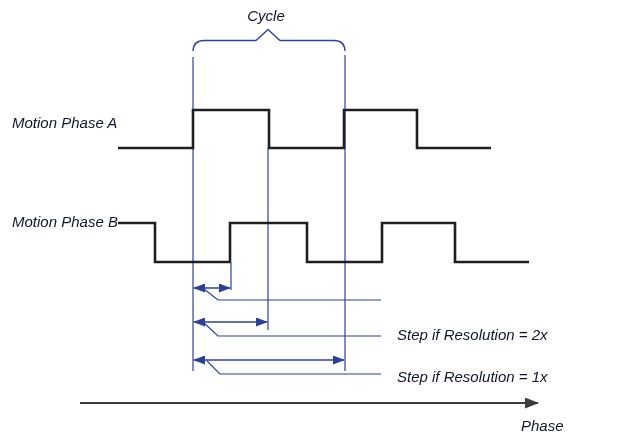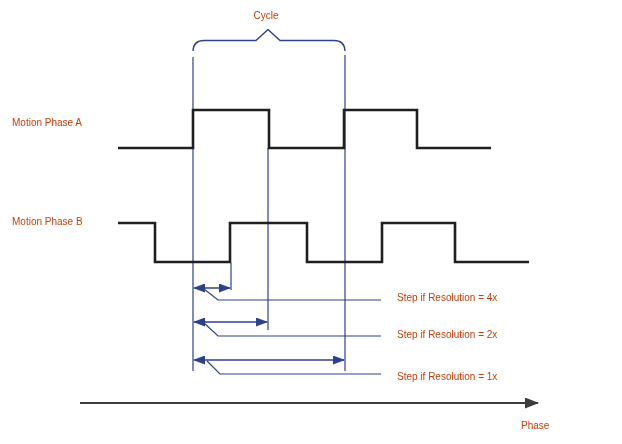--- a/index.html
+++ b/index.html
@@ -15,24 +15,25 @@
     overflow: hidden;
     font-family: "Liberation Sans", sans-serif;
   }
   .canvas svg {
     position: absolute;
     left: 0;
     top: 0;
   }
   .lbl {
     position: absolute;
-    font-size: 10px;
+    font-size: 15px;
     line-height: 14px;
-    color: #c2410c;
+    color: #0f172a;
     white-space: nowrap;
+    font-style: italic;
   }
   .lbl.center { text-align: center; }
 </style>
 </head>
 <body>
 
 <div class="canvas">
 
   <svg id="diagram-svg" width="622" height="444" viewBox="0 0 622 444">
     <defs>
@@ -61,21 +62,20 @@
       <path d="M 207 361 L 220 374 L 381 374" fill="none" stroke="#2e4191" stroke-width="1.2"></path>
       <line x1="80" y1="403" x2="538" y2="403" stroke="#3d3d3d" stroke-width="2.2" marker-end="url(#ah-m)"></line>
     </svg>
 
   <div class="lbl center" style="left:216px; top:9px; width:100px;">Cycle</div>
 
   <div class="lbl" style="left:12px; top:116px;">Motion Phase A</div>
 
   <div class="lbl" style="left:12px; top:215px;">Motion Phase B</div>
 
-  <div class="lbl" style="left:397px; top:291px;">Step if Resolution = 4x</div>
 
   <div class="lbl" style="left:397px; top:328px;">Step if Resolution = 2x</div>
 
   <div class="lbl" style="left:397px; top:370px;">Step if Resolution = 1x</div>
 
   <div class="lbl" style="left:521px; top:419px;">Phase</div>
 
 </div>
 
 </body></html>

